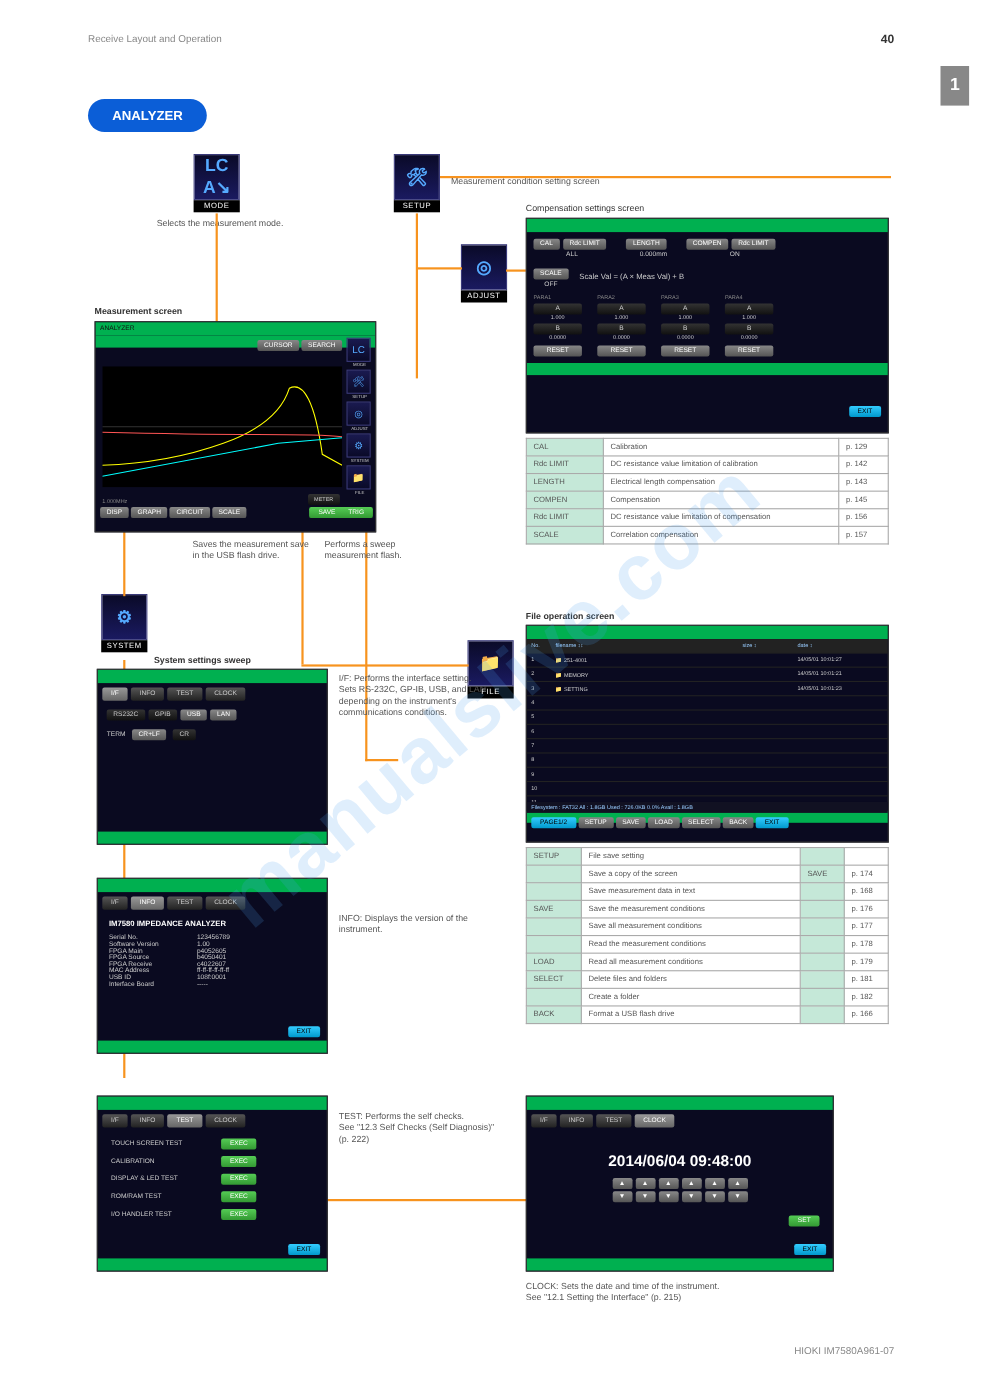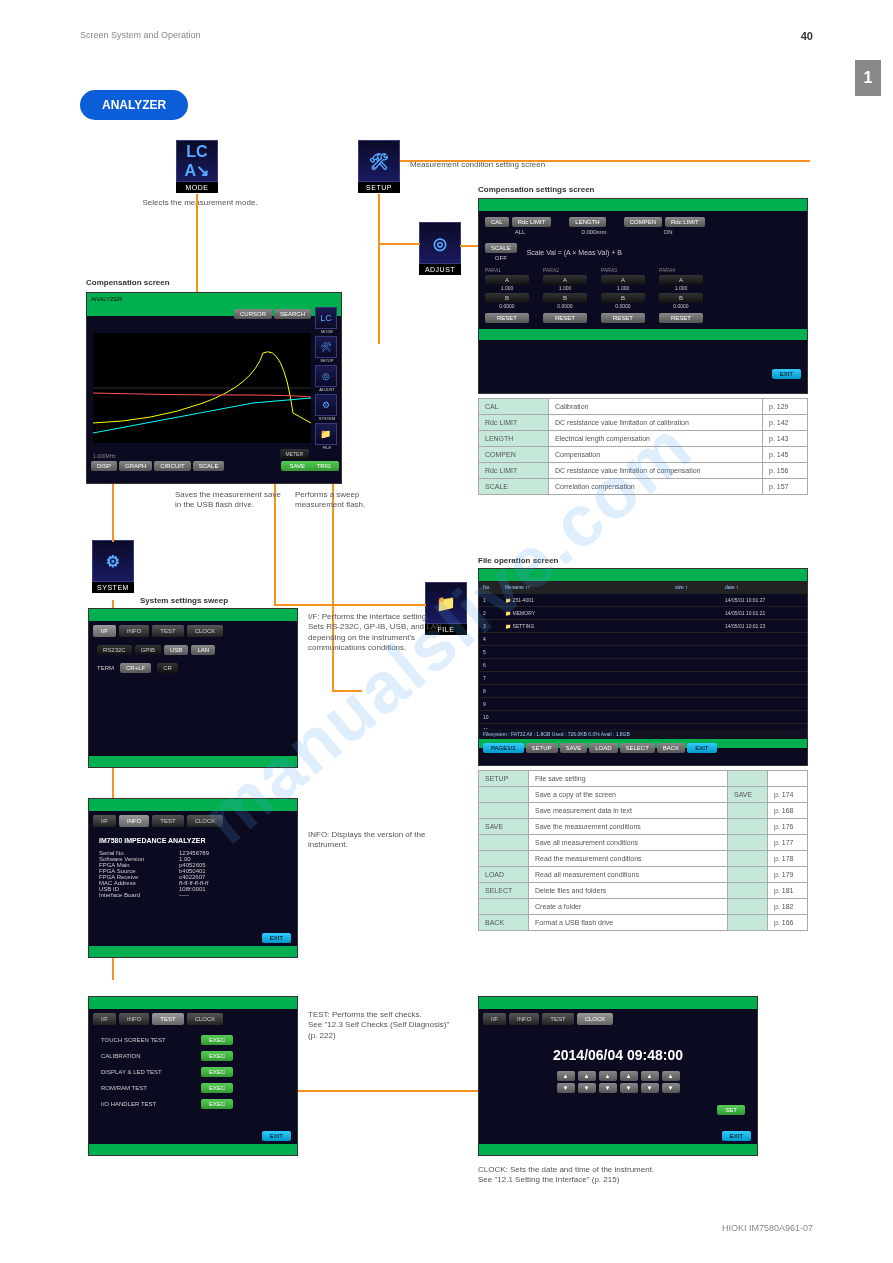--- a/index.html
+++ b/index.html
@@ -45,21 +45,21 @@
   .side-icons .si { width:22px; height:22px; background:linear-gradient(#1a1a50,#0a0a28); margin-bottom:2px; border:1px solid #3a3a7a; display:flex;align-items:center;justify-content:center;color:#5af;font-size:9px; }
   .side-icons .si-label { font-size:4px; text-align:center; color:#ccc; margin-top:-2px; margin-bottom:2px;}
   
   .file-row { display:flex; font-size:5px; color:#ccc; height:13px; align-items:center; border-bottom:1px solid #222; }
   .file-row .c { padding:0 4px; }
 </style>
 </head>
 <body>
 
 <div class="page-header">
-  <span>Screen System and Operation</span>
+  <span>Receive Layout and Operation</span>
   <span class="page-num-top">40</span>
 </div>
 
 <div style="position:absolute;right:12px;top:60px;width:26px;height:36px;background:#888;color:#fff;display:flex;align-items:center;justify-content:center;font-size:16px;font-weight:bold">1</div>
 
 <div class="pill">ANALYZER</div>
 
 <div class="nav-icon" style="top:140px;left:176px">
   <div class="box">LC<br>A↘</div>
   <div class="lbl">MODE</div>
@@ -93,21 +93,21 @@
 <div class="connector h" style="top:243px;left:380px;width:40px"></div>
 <div class="connector h" style="top:245px;left:460px;width:18px"></div>
 <div class="connector v" style="top:482px;left:112px;height:60px"></div>
 <div class="connector v" style="top:482px;left:332px;height:210px"></div>
 <div class="connector h" style="top:690px;left:332px;width:30px"></div>
 <div class="connector v" style="top:600px;left:112px;height:380px"></div>
 <div class="connector v" style="top:404px;left:274px;height:200px"></div>
 <div class="connector h" style="top:604px;left:274px;width:152px"></div>
 <div class="connector h" style="top:1090px;left:290px;width:190px"></div>
 
-<div class="desc" style="top:278px;left:86px;font-weight:bold;color:#333">Compensation screen</div>
+<div class="desc" style="top:278px;left:86px;font-weight:bold;color:#333">Measurement screen</div>
 <div class="screen" style="top:292px;left:86px;width:256px;height:192px">
   <div class="topbar">
       <span>ANALYZER</span>
     </div>
   <div style="position:absolute;top:16px;right:30px;display:flex;gap:2px">
     <span class="btn-gray">CURSOR</span>
     <span class="btn-gray">SEARCH</span>
   </div>
   <div class="side-icons">
     <div class="si">LC</div>
@@ -138,21 +138,21 @@
     <span class="btn-gray">SCALE</span>
   </div>
   <div style="position:absolute;bottom:12px;right:28px"><span class="btn-green">SAVE</span></div>
   <div style="position:absolute;bottom:12px;right:2px"><span class="btn-green">TRIG</span></div>
   <div class="botbar"></div>
 </div>
 
 <div class="desc" style="top:490px;left:175px;width:110px">Saves the measurement save in the USB flash drive.</div>
 <div class="desc" style="top:490px;left:295px;width:110px">Performs a sweep measurement flash.</div>
 
-<div class="desc" style="top:185px;left:478px;font-weight:bold;color:#333">Compensation settings screen</div>
+<div class="desc" style="top:185px;left:478px;font-weight:normal;color:#333">Compensation settings screen</div>
 <div class="screen" style="top:198px;left:478px;width:330px;height:196px">
   <div class="topbar"></div>
   <div style="padding:6px">
     <div style="display:flex;gap:18px">
       <div style="display:flex;gap:3px">
           <span class="btn-gray">CAL</span>
           <span class="btn-gray">Rdc LIMIT</span>
         </div>
       <span class="btn-gray">LENGTH</span>
       <div style="display:flex;gap:3px">

